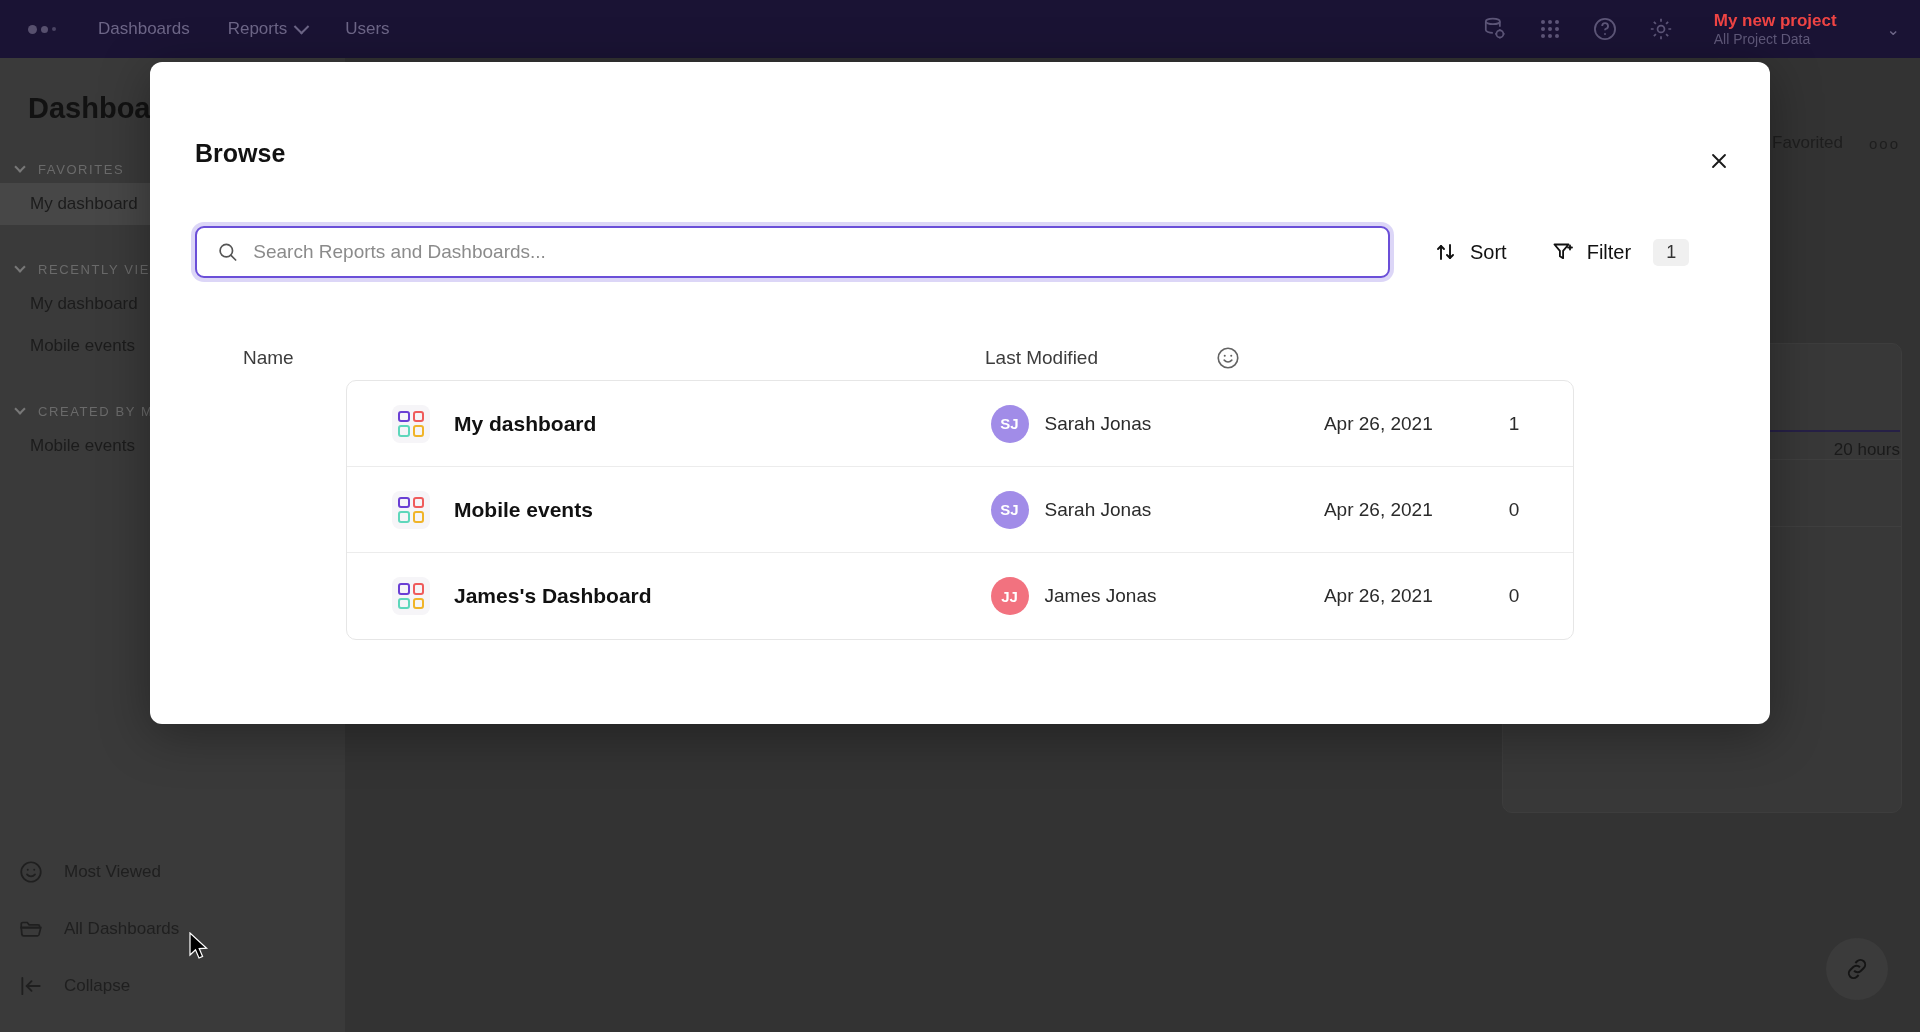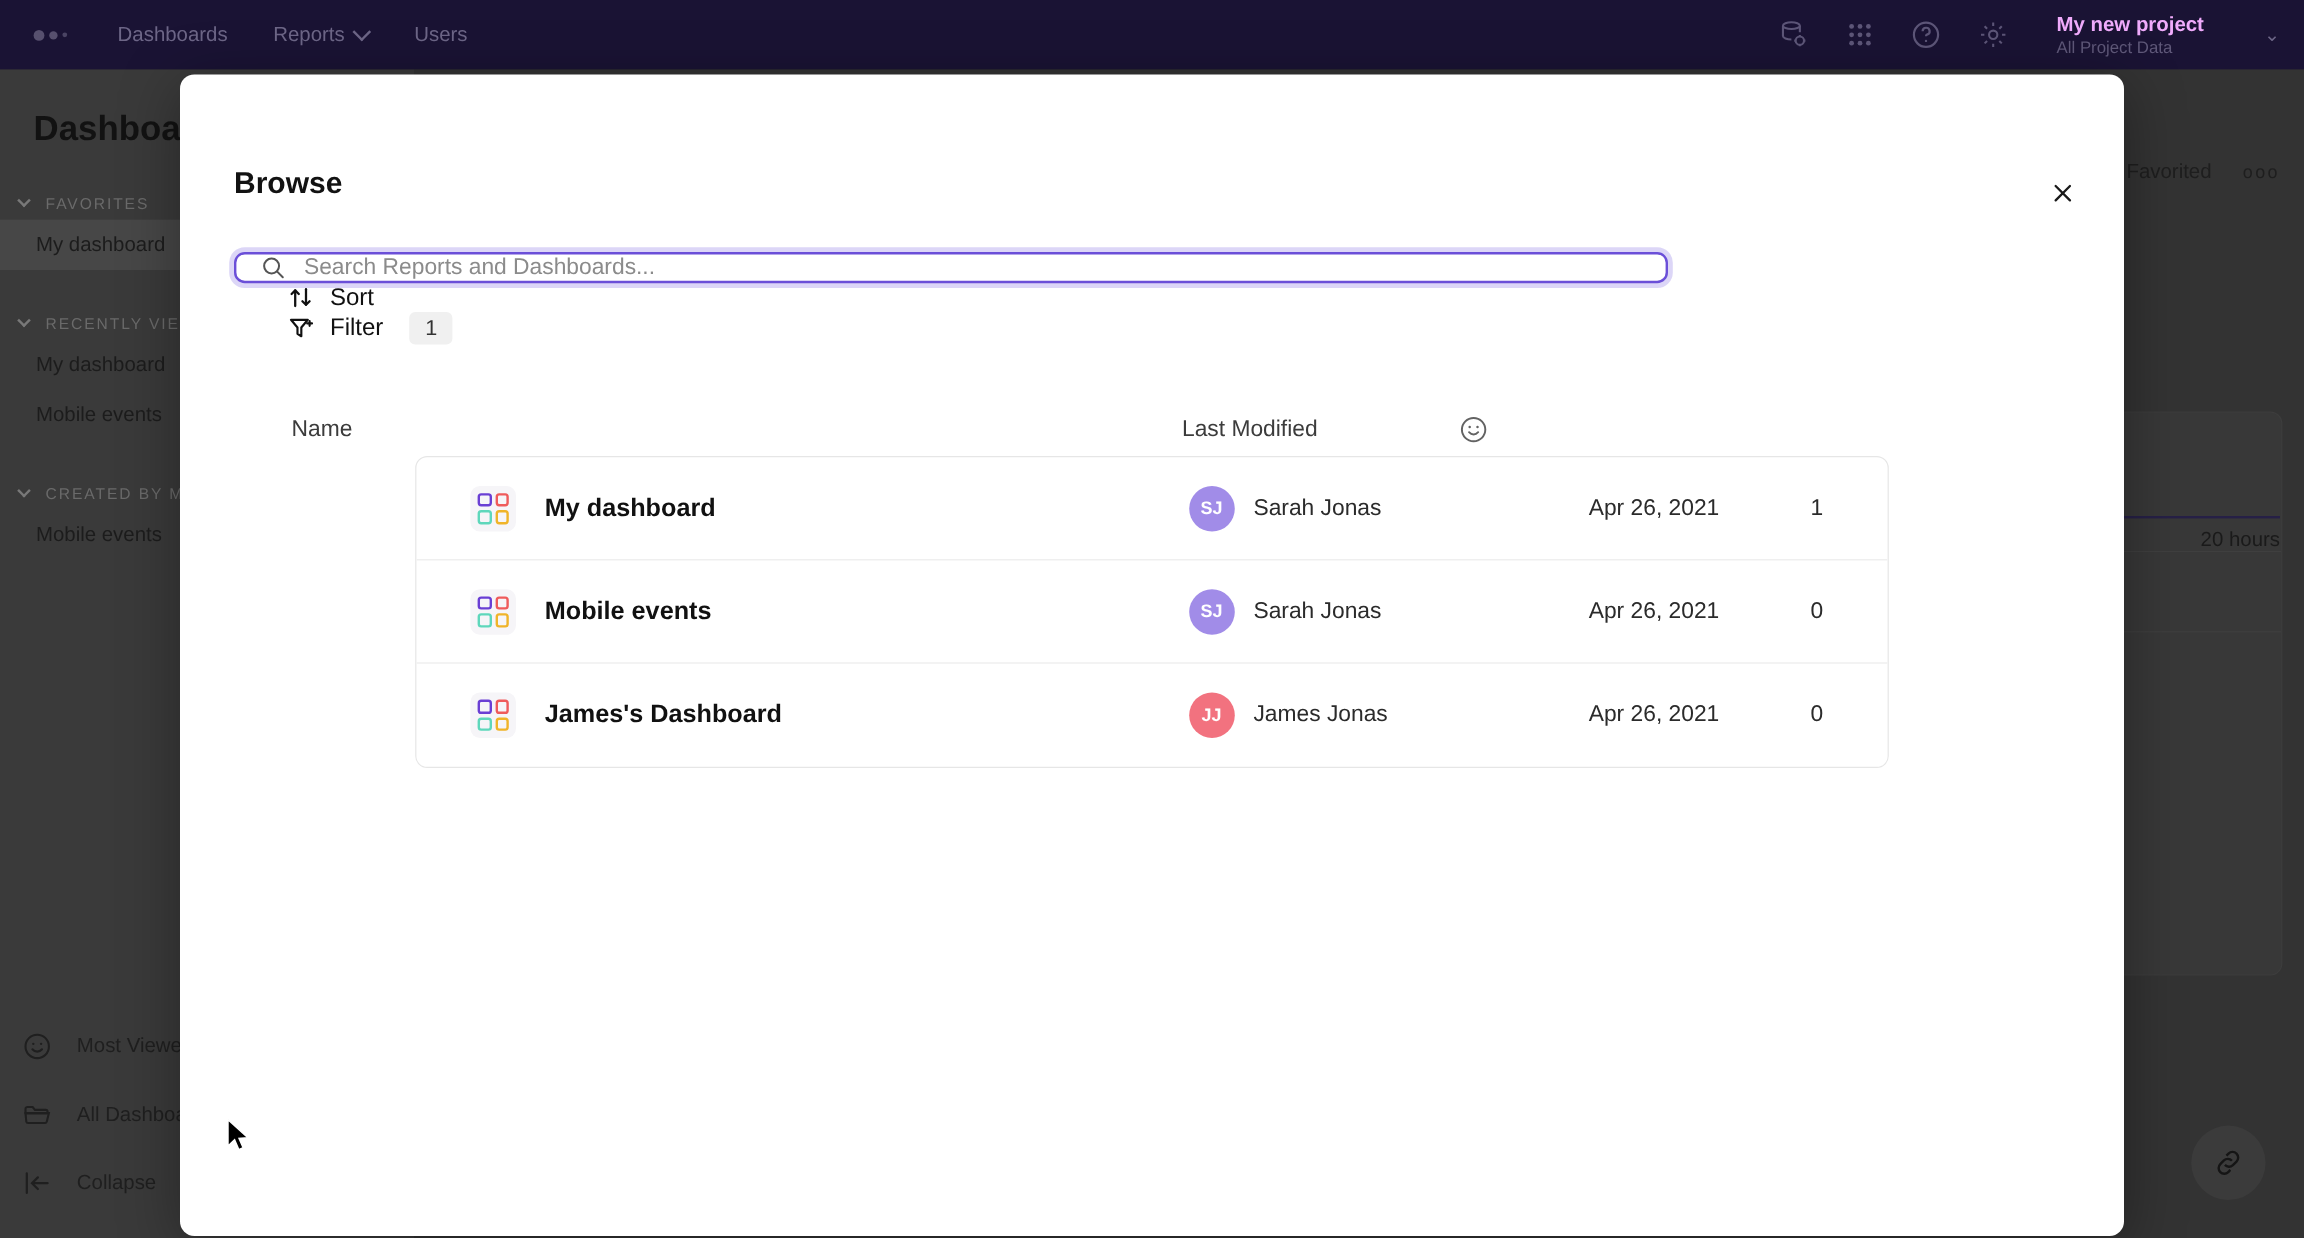--- a/index.html
+++ b/index.html
@@ -85,21 +85,21 @@
     color: #5d5678;
     display: flex;
     align-items: center;
     cursor: pointer;
   }
   #proj {
     margin-left: 10px;
     line-height: 1.25;
     cursor: pointer;
   }
-  #proj .p1 { color: #f0abfc; font-size: 17px; font-weight: bold; }
+  #proj .p1 { color: #ef4444; font-size: 17px; font-weight: bold; }
   #proj .p2 { color: #5f5879; font-size: 14px; }
   #proj-chev {
     margin-left: 20px;
     color: #6d6687;
     cursor: pointer;
     font-size: 16px;
   }
 
   
   #sidebar {
@@ -228,21 +228,21 @@
     color: #151515;
     cursor: pointer;
   }
 
   
   #modal {
     position: absolute;
     left: 150px;
     top: 62px;
     width: 1620px;
-    height: 968px;
+    height: 662px;
     background: #ffffff;
     border-radius: 12px;
     box-shadow: 0 10px 50px rgba(0,0,0,.35);
   }
   #modal-title {
     position: absolute;
     left: 45px; top: 77px;
     font-size: 25px;
     font-weight: bold;
     color: #121212;
@@ -250,25 +250,25 @@
   #modal-close {
     position: absolute;
     right: 36px; top: 84px;
     width: 30px; height: 30px;
     display: flex; align-items: center; justify-content: center;
     cursor: pointer;
     color: #1a1a1a;
   }
   #search-row {
     position: absolute;
-    left: 45px; top: 148px;
+    left: 45px; top: 164px;
     right: 45px;
     height: 52px;
     display: flex;
-    flex-direction: column;
+    align-items: center;
   }
   #search-box {
     width: 1195px;
     height: 52px;
     border: 2px solid #6b4fd8;
     border-radius: 9px;
     box-shadow: 0 0 0 4px rgba(130,106,228,.28);
     display: flex;
     align-items: center;
     gap: 15px;

